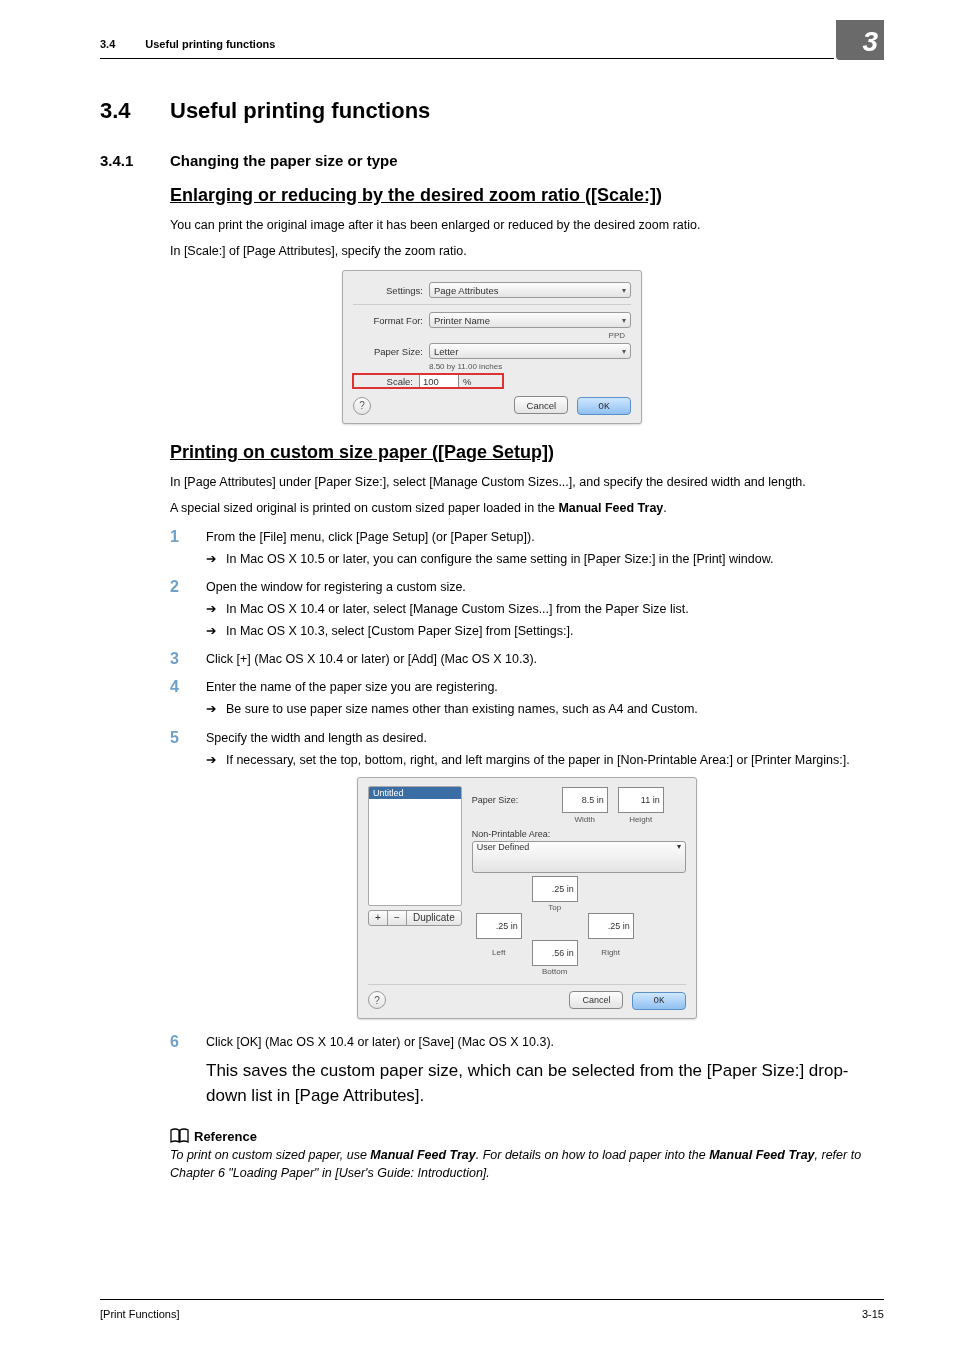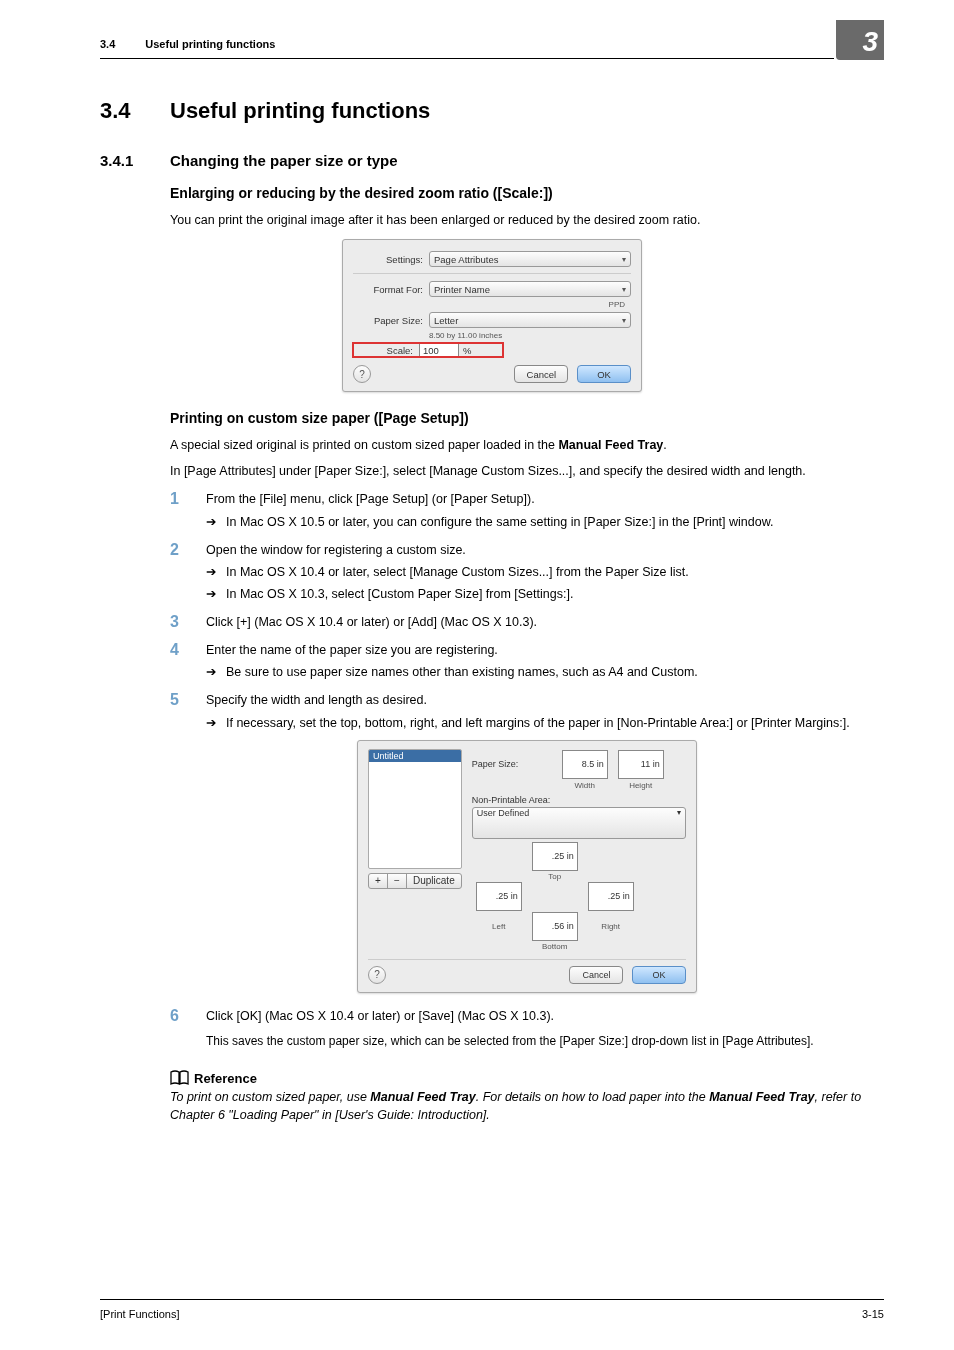--- a/index.html
+++ b/index.html
@@ -8,23 +8,23 @@
   .running-head { position: absolute; top: 38px; left: 100px; right: 70px; display: flex; align-items: flex-end; }
   .running-head .sec-num { font-size: 11px; font-weight: bold; margin-right: 30px; }
   .running-head .sec-title { font-size: 11px; font-weight: bold; }
   .chapter-tab { position: absolute; top: 20px; right: 70px; width: 48px; height: 40px; background: #6a6a6a; color: #fff; font-size: 28px; font-weight: bold; font-style: italic; display: flex; align-items: flex-end; justify-content: flex-end; padding: 2px 6px 2px 2px; border-bottom-left-radius: 4px; }
   .hr-top { position: absolute; top: 58px; left: 100px; right: 120px; height: 1px; background: #000; }
   .content { position: absolute; top: 98px; left: 100px; right: 70px; }
   h1 { font-size: 22px; font-weight: bold; margin-bottom: 28px; }
   h1 .num { display: inline-block; width: 70px; }
   h2 { font-size: 15px; font-weight: bold; margin: 8px 0 16px 0; }
   h2 .num { display: inline-block; width: 70px; }
-  h3 { font-size: 14px; font-weight: bold; margin: 0 0 10px 70px; }
+  h3 { font-size: 18px; font-weight: bold; margin: 0 0 10px 70px; text-decoration: underline; }
   p.body { font-size: 12.5px; line-height: 1.45; margin: 0 0 8px 70px; }
-  p.thin { font-size: 12px; line-height: 1.45; margin: 0 0 6px 0; }
+  p.thin { font-size: 17px; line-height: 1.45; margin: 0 0 6px 0; }
   .steps { margin: 10px 0 6px 70px; }
   .step { display: flex; margin: 10px 0 4px 0; }
   .step .n { color: #6fa0c8; font-size: 16px; font-weight: bold; width: 36px; flex: 0 0 36px; }
   .step .t { font-size: 12.5px; line-height: 1.45; flex: 1; }
   .sub { display: flex; margin: 4px 0 2px 36px; font-size: 12.5px; line-height: 1.45; }
   .sub .arrow { width: 20px; flex: 0 0 20px; }
   .sub .txt { flex: 1; }
   .ref-head { margin: 14px 0 2px 70px; font-size: 13px; font-weight: bold; display: flex; align-items: center; }
   .ref-head svg { margin-right: 4px; }
   .ref-body { margin: 0 0 0 70px; font-size: 12.5px; font-style: italic; line-height: 1.45; }
@@ -41,35 +41,35 @@
   .fldrow .lab { width: 70px; text-align: right; margin-right: 6px; }
   .fldrow .combo { flex: 1; background: linear-gradient(#fdfdfd,#e4e4e4); border: 1px solid #999; border-radius: 3px; height: 16px; display: flex; align-items: center; justify-content: space-between; padding: 0 4px; text-align: right; }
   .fldrow .combo .arr { font-size: 8px; color: #555; }
   .fldrow .txtin { background: #fff; border: 1px solid #888; height: 14px; padding: 0 3px; display: flex; align-items: center; }
   .hl { outline: 2px solid #d33; outline-offset: -1px; }
   .orient-btn { width: 22px; height: 22px; border: 1px solid #999; border-radius: 3px; background: linear-gradient(#fdfdfd,#e4e4e4); display: inline-flex; align-items: center; justify-content: center; margin-left: 2px; }
   .sub-meta { margin-left: 76px; font-size: 8px; color: #555; }
   .footer-row { display: flex; justify-content: space-between; align-items: center; margin-top: 8px; }
   .help-btn { width: 18px; height: 18px; border: 1px solid #999; border-radius: 50%; background: linear-gradient(#fdfdfd,#e4e4e4); display: flex; align-items: center; justify-content: center; font-size: 10px; color: #555; }
   .btn { height: 18px; min-width: 54px; border: 1px solid #888; border-radius: 4px; background: linear-gradient(#fdfdfd,#e4e4e4); display: inline-flex; align-items: center; justify-content: center; margin-left: 6px; padding: 0 6px; }
-  .btn.primary { background: linear-gradient(#cfe7ff,#8fc0f0); border-color: #5a8fc8; }
+  .btn.primary { background: linear-gradient(#cfe7ff,#8fc0f0); border-color: #5a8fc8; font-family: Liberation Mono, monospace; }
 
   
   .mac-dialog2 { width: 340px; margin: 8px auto 14px auto; border: 1px solid #aaa; border-radius: 3px; background: #ececec; font-size: 9px; color: #333; padding: 8px 10px; box-shadow: 0 1px 2px rgba(0,0,0,0.15); display: flex; flex-direction: column; }
   .mac-dialog2 .cols { display: flex; gap: 10px; }
   .listbox { flex: 0 0 120px; background: #fff; border: 1px solid #aaa; height: 120px; border-radius: 2px; overflow: hidden; }
   .listbox .sel { background: #3b6ea5; color: #fff; padding: 1px 4px; font-size: 9px; }
   .toolbar2 { display: flex; gap: 0; margin-top: 4px; }
   .toolbar2 .tbtn { border: 1px solid #999; background: linear-gradient(#fdfdfd,#e4e4e4); width: 20px; height: 16px; display: flex; align-items: center; justify-content: center; margin-left: -1px; font-size: 10px; }
   .toolbar2 .tbtn:first-child { margin-left: 0; border-top-left-radius: 3px; border-bottom-left-radius: 3px; }
   .toolbar2 .dup { width: auto; padding: 0 6px; border-top-right-radius: 3px; border-bottom-right-radius: 3px; }
   .right-pane { flex: 1; display: flex; flex-direction: column; }
   .rrow { display: flex; align-items: center; margin: 1px 0; }
   .rrow .lab2 { width: 90px; text-align: left; font-size: 9px; }
-  .inp { background: #fff; border: 1px solid #888; width: 46px; height: 29px; text-align: right; padding: 5px 3px; font-size: 9px; display: inline-flex; align-items: center; justify-content: flex-end; }
+  .inp { background: #fff; border: 1px solid #888; width: 46px; height: 19px; text-align: right; padding: 12px 3px; font-size: 9px; display: inline-flex; align-items: center; justify-content: flex-end; }
   .unitlbl { font-size: 8px; text-align: center; color: #555; }
   .margin-grid { display: grid; grid-template-columns: 54px 54px 54px; grid-template-rows: auto auto auto auto auto; row-gap: 1px; column-gap: 2px; align-items: center; justify-items: center; margin-top: 2px; }
 </style>
 </head>
 <body>
 
 <div class="page">
 
   <div class="running-head">
     <span class="sec-num">3.4</span>
@@ -83,20 +83,21 @@
     <h1>
       <span class="num">3.4</span><span>Useful printing functions</span>
     </h1>
 
     <h2>
       <span class="num">3.4.1</span><span>Changing the paper size or type</span>
     </h2>
 
     <h3>Enlarging or reducing by the desired zoom ratio ([Scale:])</h3>
     <p class="body">You can print the original image after it has been enlarged or reduced by the desired zoom ratio.</p>
+    <p class="body">In [Scale:] of [Page Attributes], specify the zoom ratio.</p>
 
     <div class="mac-dialog">
       <div class="group">
         <div class="fldrow">
           <span class="lab">Settings:</span>
           <span class="combo">
               <span>Page Attributes</span>
               <span class="arr">▾</span>
             </span>
         </div>
@@ -129,24 +130,24 @@
       <div class="footer-row">
         <span class="help-btn">?</span>
         <span>
           <span class="btn">Cancel</span>
           <span class="btn primary">OK</span>
         </span>
       </div>
     </div>
 
     <h3>Printing on custom size paper ([Page Setup])</h3>
+    <p class="body">In [Page Attributes] under [Paper Size:], select [Manage Custom Sizes...], and specify the desired width and length.</p>
     <p class="body">
       <span>A special sized original is printed on custom sized paper loaded in the </span><b>Manual Feed Tray</b><span>.</span>
     </p>
-    <p class="body">In [Page Attributes] under [Paper Size:], select [Manage Custom Sizes...], and specify the desired width and length.</p>
 
     <div class="steps">
       <div class="step">
         <span class="n">1</span>
         <span class="t">From the [File] menu, click [Page Setup] (or [Paper Setup]).</span>
       </div>
       <div class="sub">
           <span class="arrow">➔</span>
           <span class="txt">In Mac OS X 10.5 or later, you can configure the same setting in [Paper Size:] in the [Print] window.</span>
         </div>

